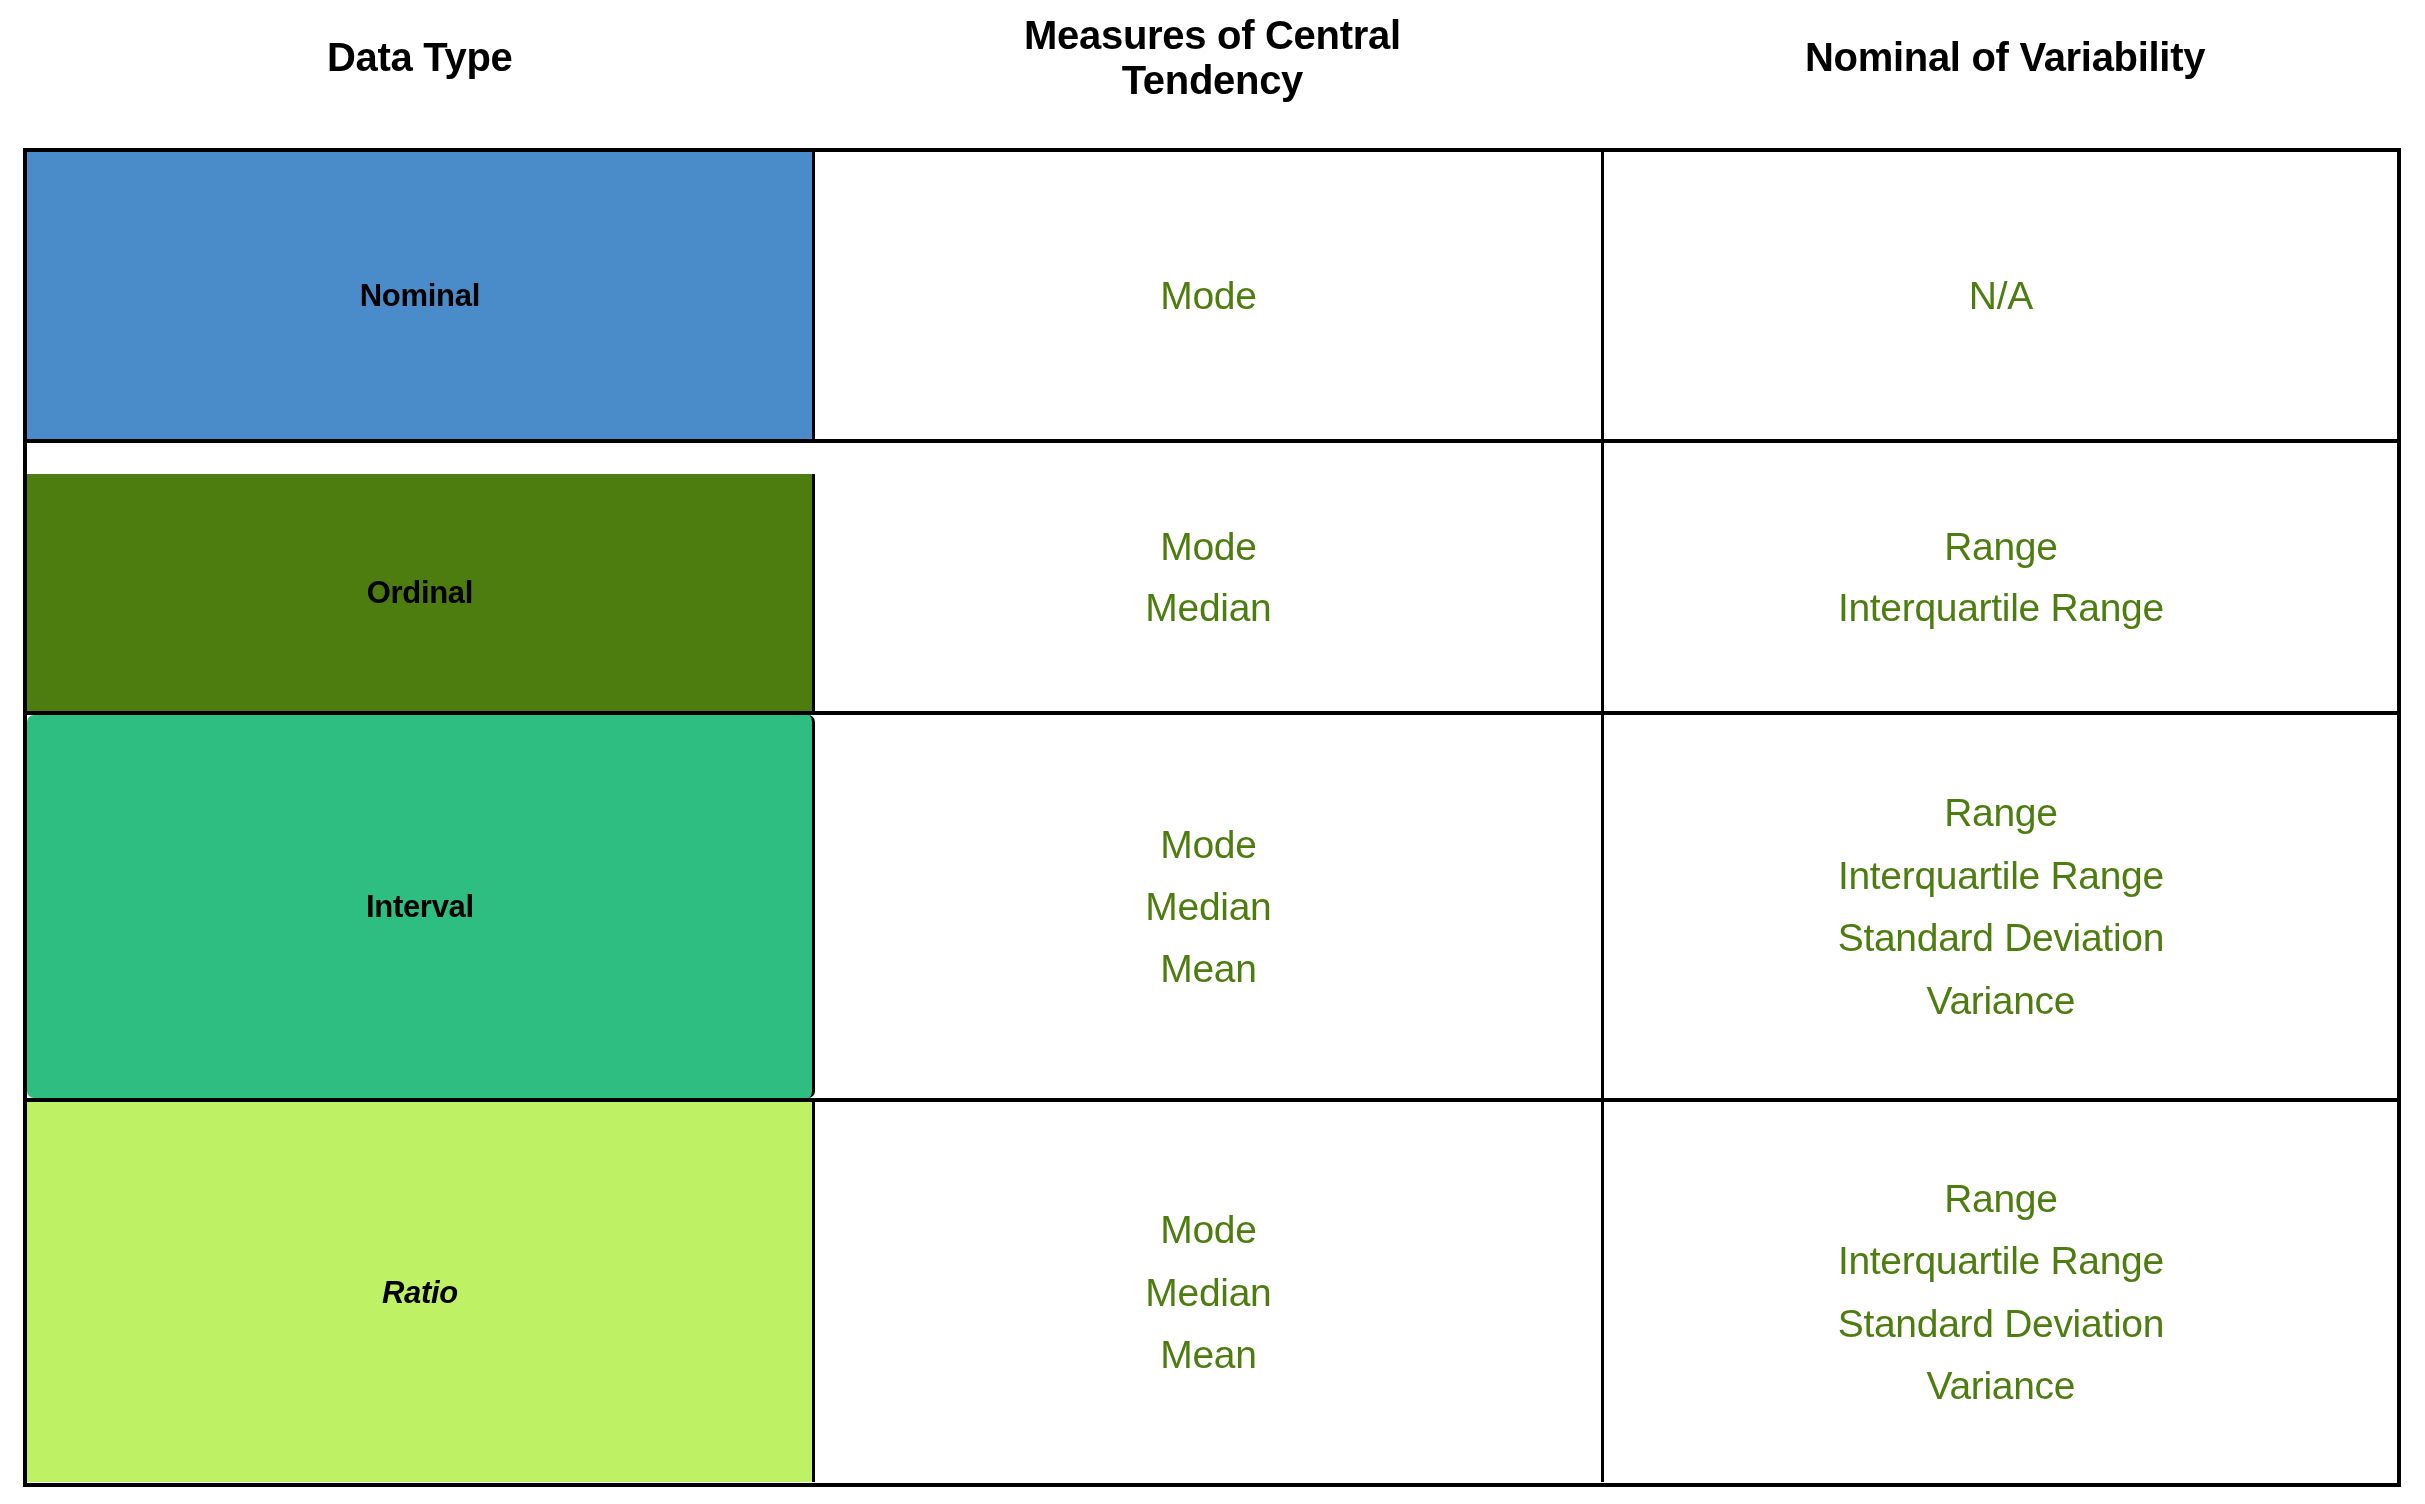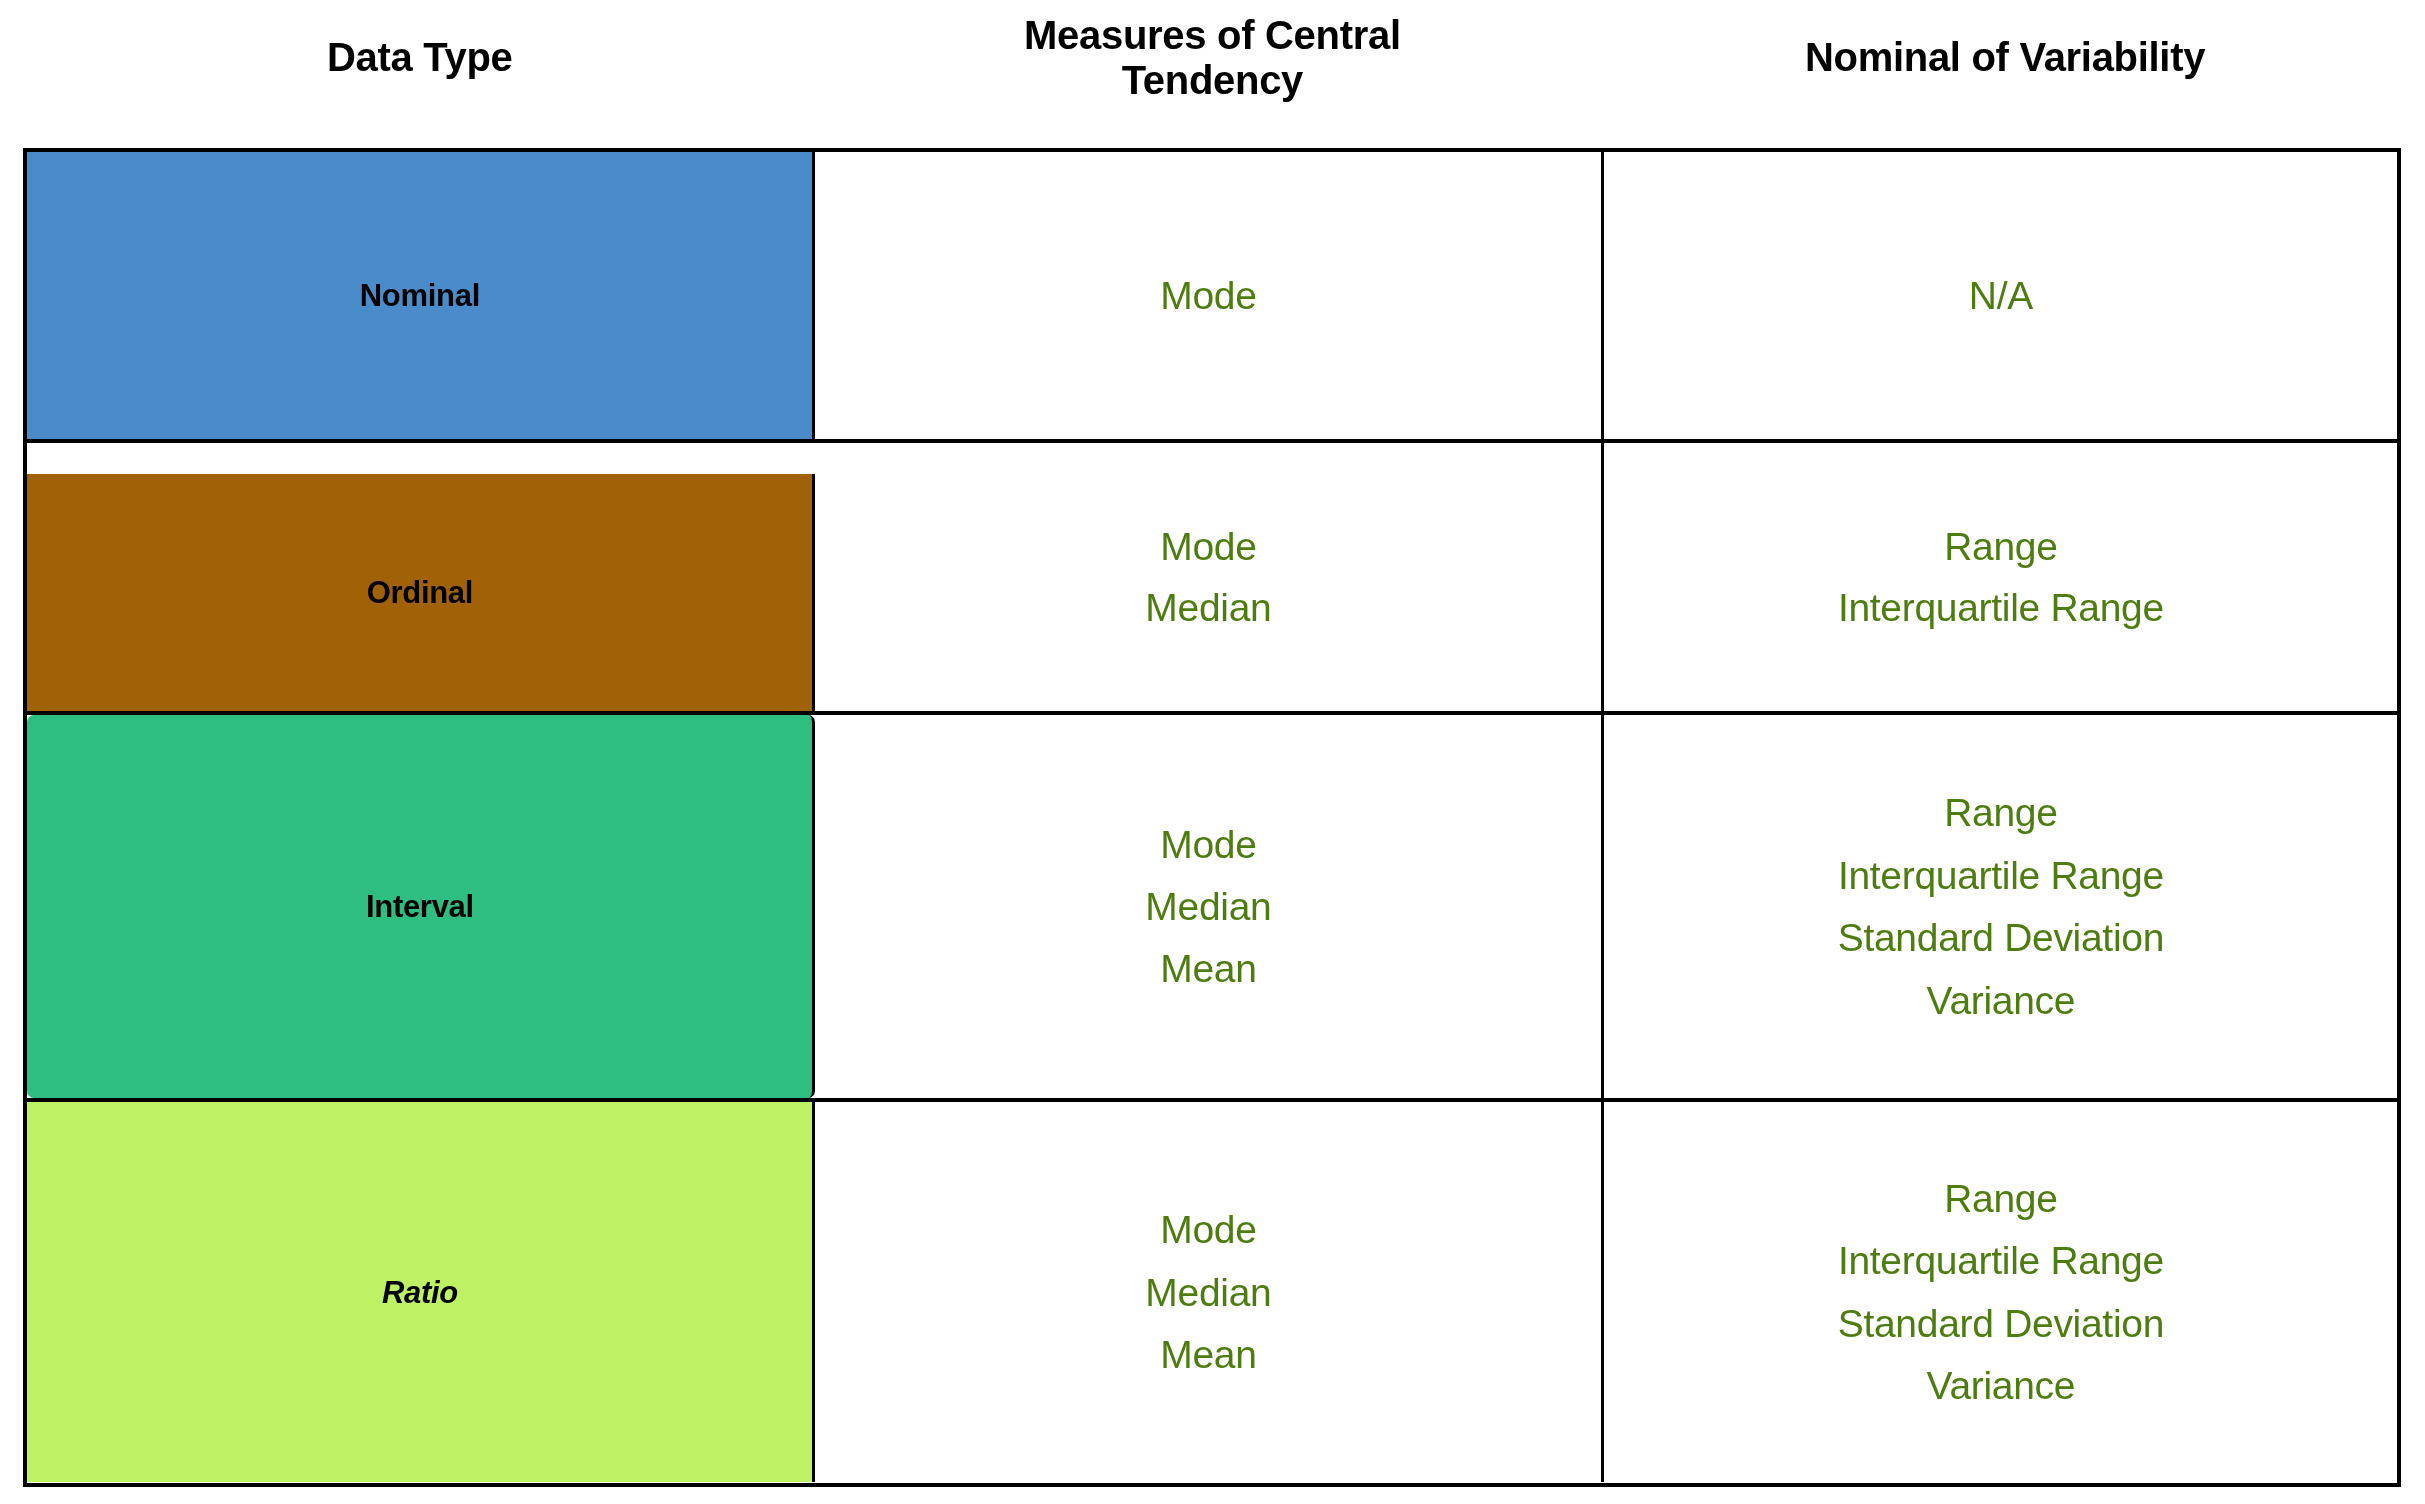--- a/index.html
+++ b/index.html
@@ -155,21 +155,21 @@
         </div>
       </div>
       <div class="tcell c-variability">
         <div class="stack gap-1">
           <span class="measure-line">N/A</span>
         </div>
       </div>
     </div>
 
     <div class="trow r-ordinal">
-      <div class="tcell c-type" style="background:#a16207;margin-top:31px;">
+      <div class="tcell c-type" style="background:#4d7c0f;margin-top:31px;">
         <span class="type-label">Ordinal</span>
       </div>
       <div class="tcell c-central">
         <div class="stack gap-2">
           <span class="measure-line">Mode</span>
           <span class="measure-line">Median</span>
         </div>
       </div>
       <div class="tcell c-variability">
         <div class="stack gap-2">

